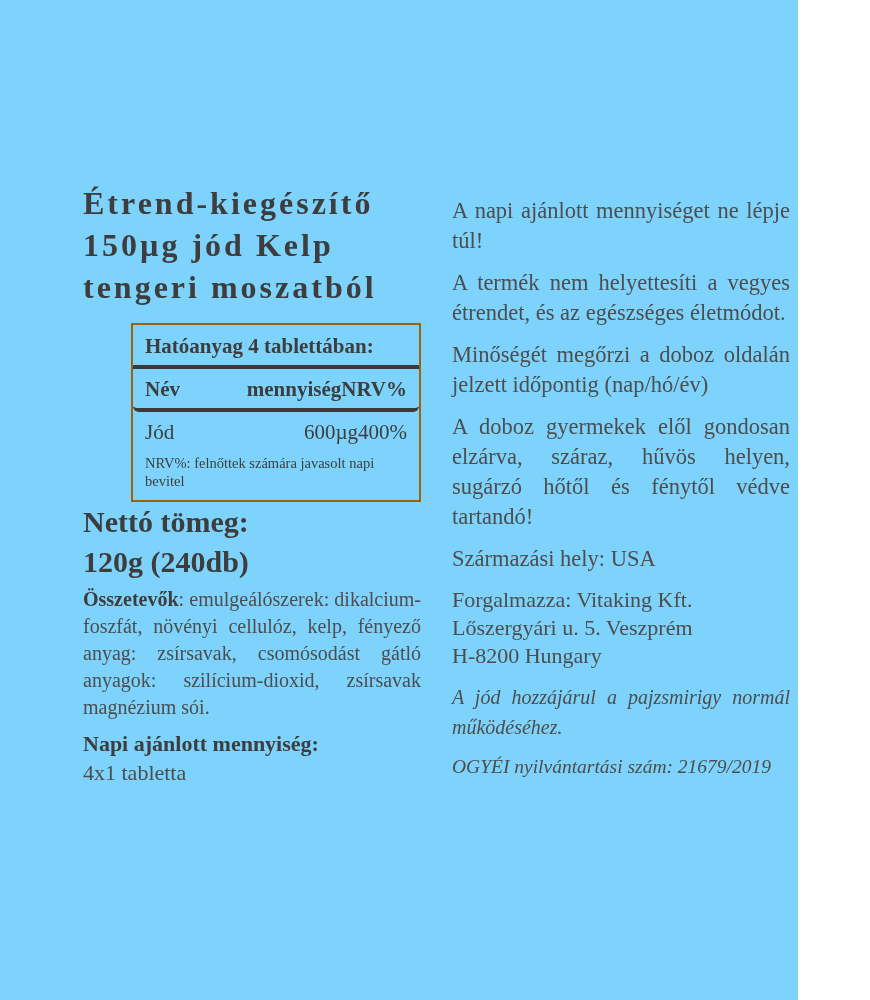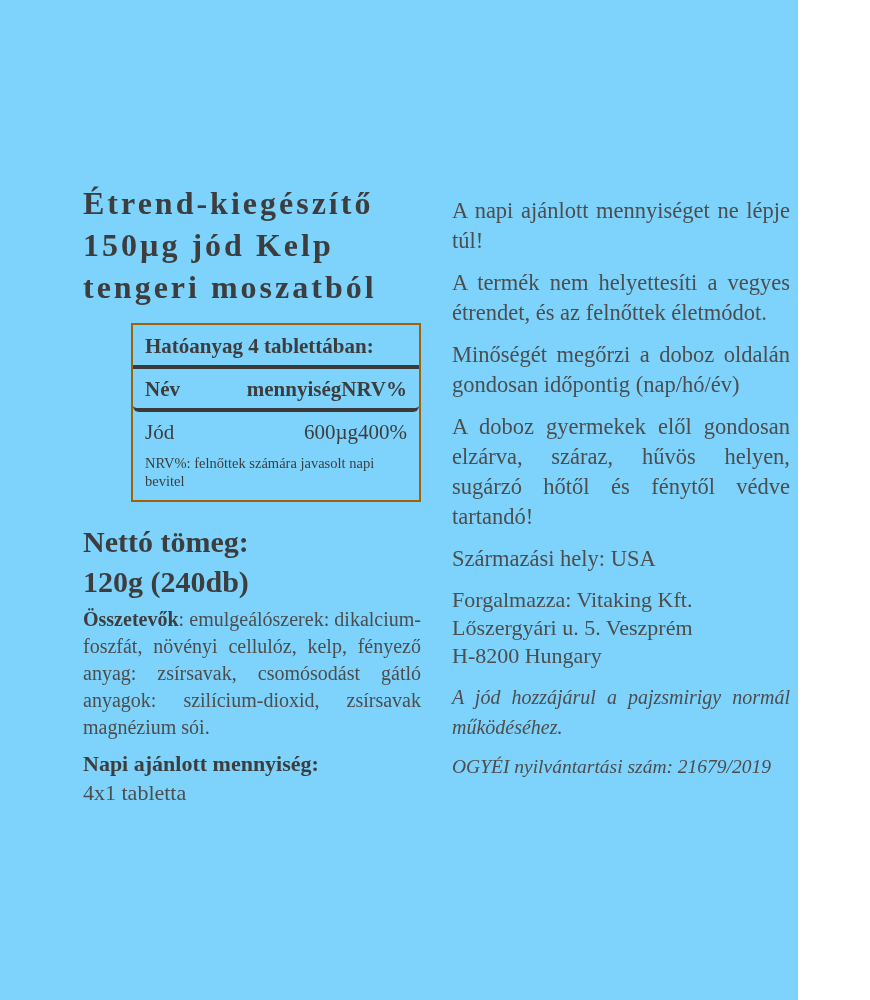--- a/index.html
+++ b/index.html
@@ -76,21 +76,20 @@
     padding: 2px 12px 7px 12px;
     border-bottom: 4px solid var(--color-rule);
   }
   .tbl-footnote {
     font-size: 14.5px;
     line-height: 18px;
     padding: 9px 12px 10px 12px;
   }
   
   .net-weight {
-    margin-top: 20px;
     font-size: 30px;
     font-weight: bold;
     line-height: 40px;
     color: var(--color-heading);
     white-space: pre-line;
   }
   .ingredients {
     margin-top: 4px;
     font-size: 20px;
     line-height: 27px;
@@ -166,23 +165,23 @@
     <div class="daily-dose">
       <div class="daily-dose-label">Napi ajánlott mennyiség:</div>
       <div class="daily-dose-value">4x1 tabletta</div>
     </div>
   </div>
 
   <div class="col-right">
 
     <p class="para">A napi ajánlott mennyiséget ne lépje túl!</p>
 
-    <p class="para">A termék nem helyettesíti a vegyes étrendet, és az felnőttek életmódot.</p>
+    <p class="para">A termék nem helyettesíti a vegyes étrendet, és az egészséges életmódot.</p>
 
-    <p class="para">Minőségét megőrzi a doboz oldalán gondosan időpontig (nap/hó/év)</p>
+    <p class="para">Minőségét megőrzi a doboz oldalán jelzett időpontig (nap/hó/év)</p>
 
     <p class="para">A doboz gyermekek elől gondosan elzárva, száraz, hűvös helyen, sugárzó hőtől és fénytől védve tartandó!</p>
 
     <p class="para left">Származási hely: USA</p>
 
     <p class="para left distributor">Forgalmazza: Vitaking Kft.
 Lőszergyári u. 5. Veszprém
 H-8200 Hungary</p>
 
     <p class="health-claim">A jód hozzájárul a pajzsmirigy normál működéséhez.</p>

